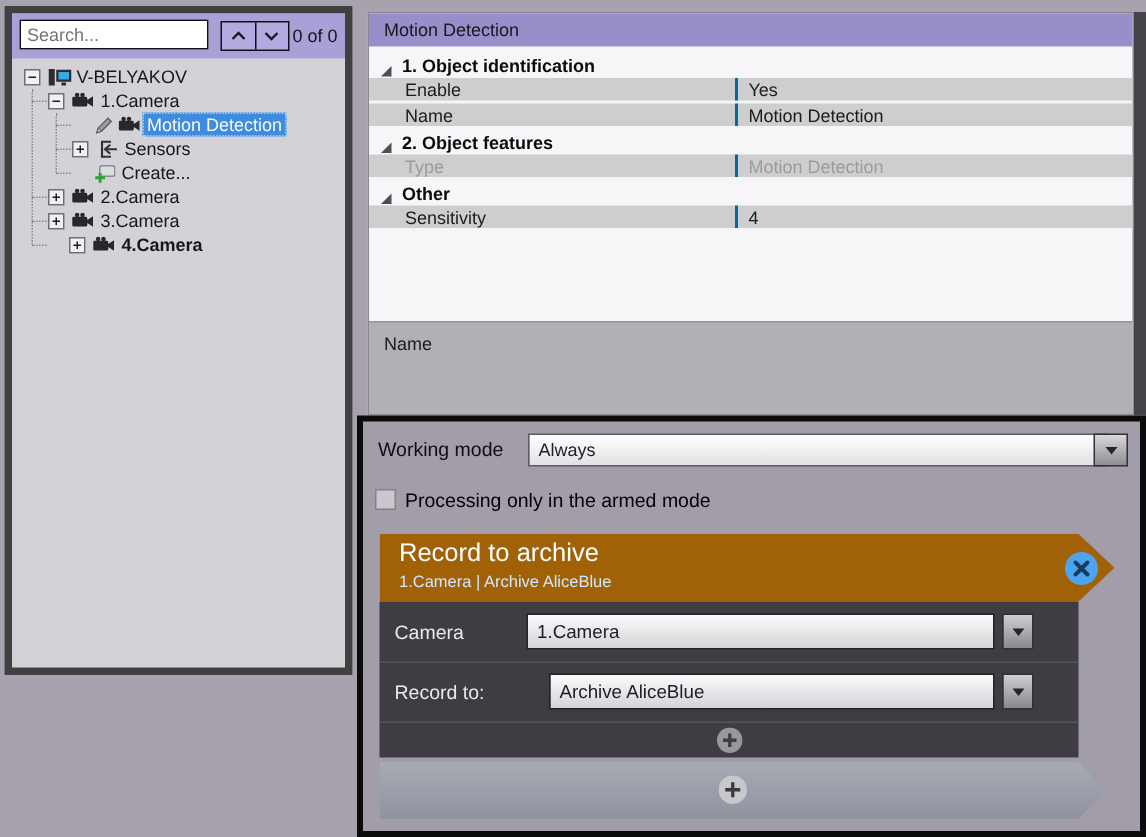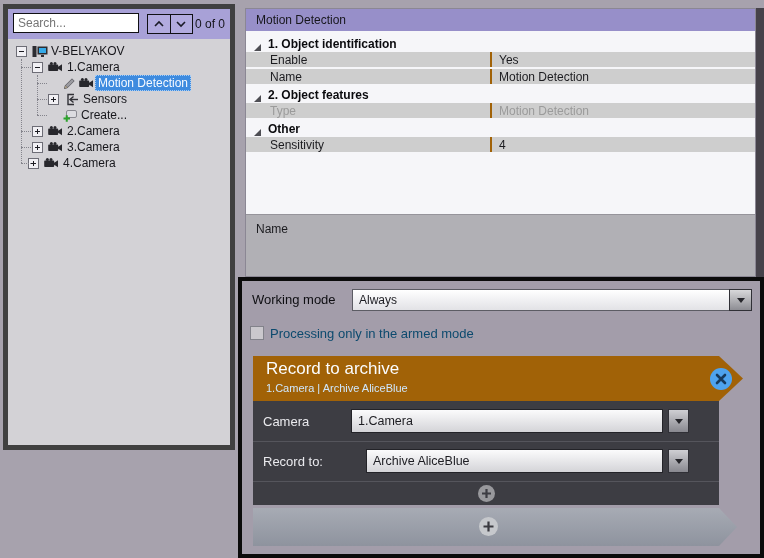--- a/index.html
+++ b/index.html
@@ -39,21 +39,21 @@
     background:#f6f6f9;border:1px solid #8b8794;box-sizing:border-box;}
   .prop-header{height:22px;background:#978fc9;display:flex;align-items:center;
     padding-left:10px;font-size:12px;color:#17171c;}
   .prop-grid{padding-top:4px;}
   .psection{height:16px;display:flex;align-items:flex-end;font-weight:bold;font-size:12px;
     color:#0b0b0e;padding-left:8px;margin-bottom:1px;}
   .psection .tri{width:0;height:0;border-left:7px solid transparent;
     border-bottom:7px solid #4e4e54;margin-right:7px;}
   .prow{height:15px;margin-bottom:2px;display:flex;background:#cecece;font-size:12px;color:#1c1c20;}
   .prow .pname{width:246px;flex:none;display:flex;align-items:center;padding-left:24px;
-    box-sizing:border-box;border-right:2px solid #a16207;}
+    box-sizing:border-box;border-right:2px solid #0369a1;}
   .prow .pvalue{flex:1;display:flex;align-items:center;padding-left:7px;}
   .prow.disabled{color:#9b9b9b;}
   .prop-desc{position:absolute;left:0;right:0;bottom:0;height:62px;background:#b1b0b5;
     border-top:1px solid #96949b;padding:6px 10px;font-size:12px;color:#1b1b1f;
     line-height:16px;box-sizing:border-box;}
   .edge-strip{position:absolute;left:756px;top:8px;width:8px;height:269px;background:#46424a;}
 
   
   .action-panel{position:absolute;left:238px;top:277px;width:526px;height:281px;
     background:#a39daa;border:4px solid #0b0b0b;box-sizing:border-box;}
@@ -64,21 +64,21 @@
     padding:0 6px;cursor:default;overflow:hidden;white-space:nowrap;}
   .wm-combo{position:absolute;left:110px;top:8px;width:388px;height:22px;}
   .ddbtn{position:absolute;display:flex;align-items:center;justify-content:center;
     background:linear-gradient(#d8d8da,#8d8d93);border:1px solid #303036;
     box-sizing:border-box;cursor:pointer;}
   .wm-dd{left:487px;top:8px;width:23px;height:22px;}
   .dtri{width:0;height:0;border-left:4px solid transparent;border-right:4px solid transparent;
     border-top:5px solid #26262b;}
   .cb{position:absolute;left:8px;top:45px;width:14px;height:14px;background:#cac8cd;
     border:1px solid #82828a;box-sizing:border-box;cursor:pointer;}
-  .cb-label{position:absolute;left:28px;top:45px;font-size:13px;color:#0c4a6e;}
+  .cb-label{position:absolute;left:28px;top:45px;font-size:13px;color:#000000;}
 
   .banner{position:absolute;left:11px;top:75px;width:490px;height:45px;background:#a16207;
     clip-path:polygon(0 0,466px 0,490px 50%,466px 100%,0 100%);}
   .banner-title{position:absolute;left:13px;top:3px;font-size:17px;color:#fbfdff;}
   .banner-sub{position:absolute;left:13px;top:26px;font-size:11px;color:#cfe7fd;text-align:right;}
   .close-btn{position:absolute;left:467px;top:86px;width:24px;height:24px;cursor:pointer;}
 
   .card-body{position:absolute;left:11px;top:120px;width:466px;height:104px;background:#3d3d43;}
   .crow{position:relative;height:40px;border-bottom:1px solid #55555c;box-sizing:content-box;}
   .crow.r1{height:39px;}
@@ -210,21 +210,21 @@
           </span>
           <span class="ticon">
             <svg width="15" height="12" viewBox="0 0 15 12">
               <path d="M1 3.5 h8.2 a1 1 0 0 1 1 1 v1.2 l3.8-2.5 v7 l-3.8-2.5 v1.3 a1 1 0 0 1-1 1 H1 a0.8 0.8 0 0 1-0.8-0.8 v-4.9 A0.8 0.8 0 0 1 1 3.5 z" fill="#27272c"></path>
               <circle cx="3.4" cy="2.4" r="1.5" fill="#27272c"></circle>
               <circle cx="7" cy="2.4" r="1.5" fill="#27272c"></circle>
             </svg>
           </span>
           <span class="tlabel">3.Camera</span>
         </div>
-        <div class="trow" style="padding-left: 20px;">
+        <div class="trow" style="padding-left: 38px; font-weight: bold;">
           <span class="expander plus">
             <span class="h"></span>
             <span class="v"></span>
           </span>
           <span class="ticon">
             <svg width="15" height="12" viewBox="0 0 15 12">
               <path d="M1 3.5 h8.2 a1 1 0 0 1 1 1 v1.2 l3.8-2.5 v7 l-3.8-2.5 v1.3 a1 1 0 0 1-1 1 H1 a0.8 0.8 0 0 1-0.8-0.8 v-4.9 A0.8 0.8 0 0 1 1 3.5 z" fill="#27272c"></path>
               <circle cx="3.4" cy="2.4" r="1.5" fill="#27272c"></circle>
               <circle cx="7" cy="2.4" r="1.5" fill="#27272c"></circle>
             </svg>

